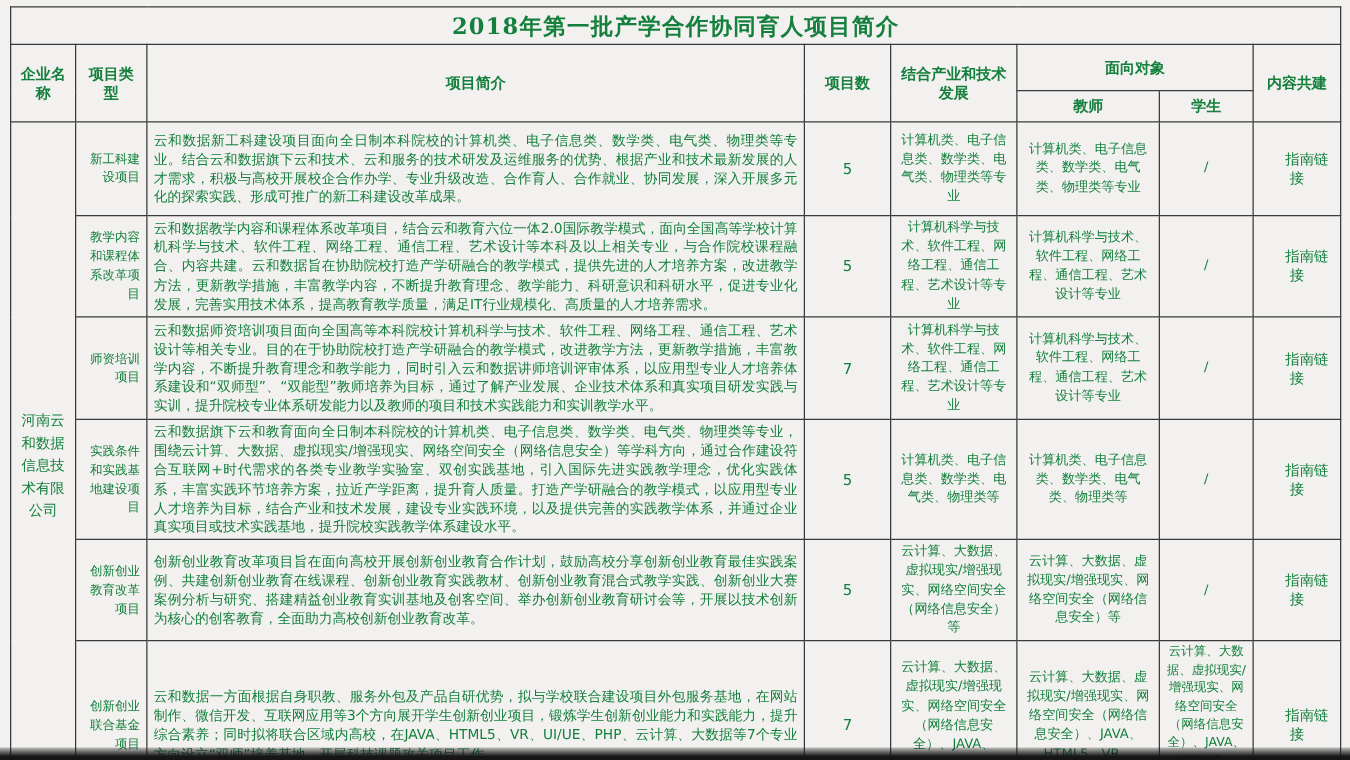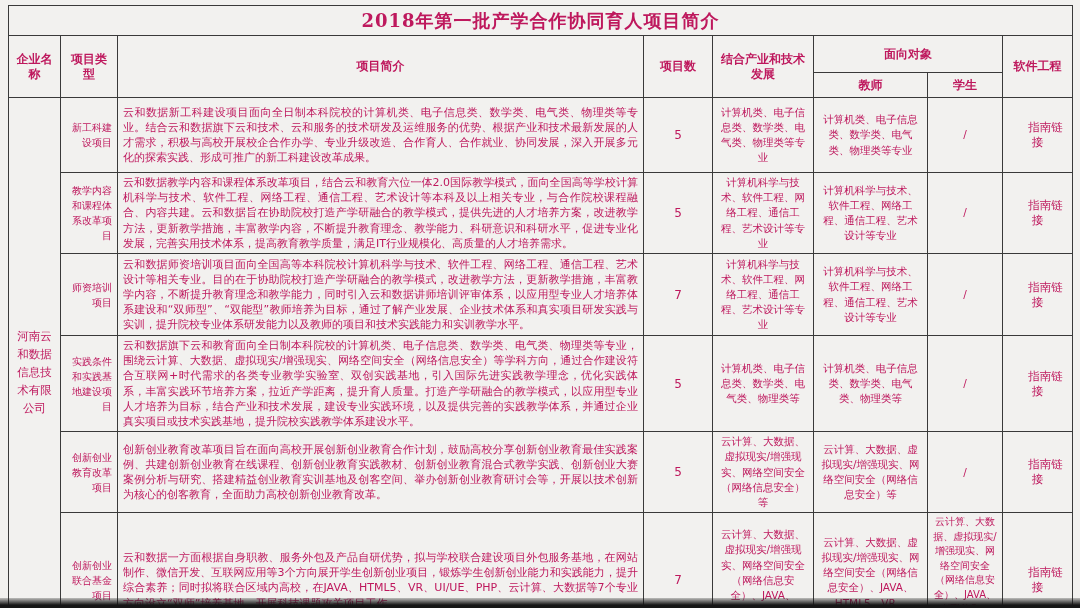--- a/index.html
+++ b/index.html
@@ -20,21 +20,21 @@
     width:1064px;
     border-collapse:collapse;
     table-layout:fixed;
     background:#f2f1ef;
   }
   table.doc th, table.doc td{
     border:1.5px solid #3a3a3a;
     padding:2px 5px;
     box-sizing:border-box;
     vertical-align:middle;
-    color:#be185d;
+    color:#15803d;
   }
   .title-cell{
     font-size:18px;font-weight:bold;text-align:center;
     color:#2f2f2f;height:30px;letter-spacing:1px;
     font-family:"DejaVu Serif","Liberation Serif",serif;
   }
   th.hdr{
     font-size:12px;font-weight:bold;text-align:center;
     color:#3b3b3b;line-height:1.25;
   }
@@ -87,21 +87,21 @@
       <td colspan="8" class="title-cell">2018年第一批产学合作协同育人项目简介</td>
     </tr>
 
     <tr>
       <th class="hdr" rowspan="2" style="height:62px">企业名称</th>
       <th class="hdr" rowspan="2">项目类型</th>
       <th class="hdr" rowspan="2">项目简介</th>
       <th class="hdr" rowspan="2">项目数</th>
       <th class="hdr" rowspan="2">结合产业和技术发展</th>
       <th class="hdr" colspan="2" style="height:36px">面向对象</th>
-      <th class="hdr" rowspan="2">软件工程</th>
+      <th class="hdr" rowspan="2">内容共建</th>
     </tr>
     <tr>
       <th class="hdr" style="height:24px">教师</th>
       <th class="hdr">学生</th>
     </tr>
 
     <tr style="height:75px">
       <td class="company-cell" rowspan="6">河南云和数据信息技术有限公司</td>
       <td class="type-cell">新工科建设项目</td>
       <td class="intro-cell">云和数据新工科建设项目面向全日制本科院校的计算机类、电子信息类、数学类、电气类、物理类等专业。结合云和数据旗下云和技术、云和服务的技术研发及运维服务的优势、根据产业和技术最新发展的人才需求，积极与高校开展校企合作办学、专业升级改造、合作育人、合作就业、协同发展，深入开展多元化的探索实践、形成可推广的新工科建设改革成果。</td>

